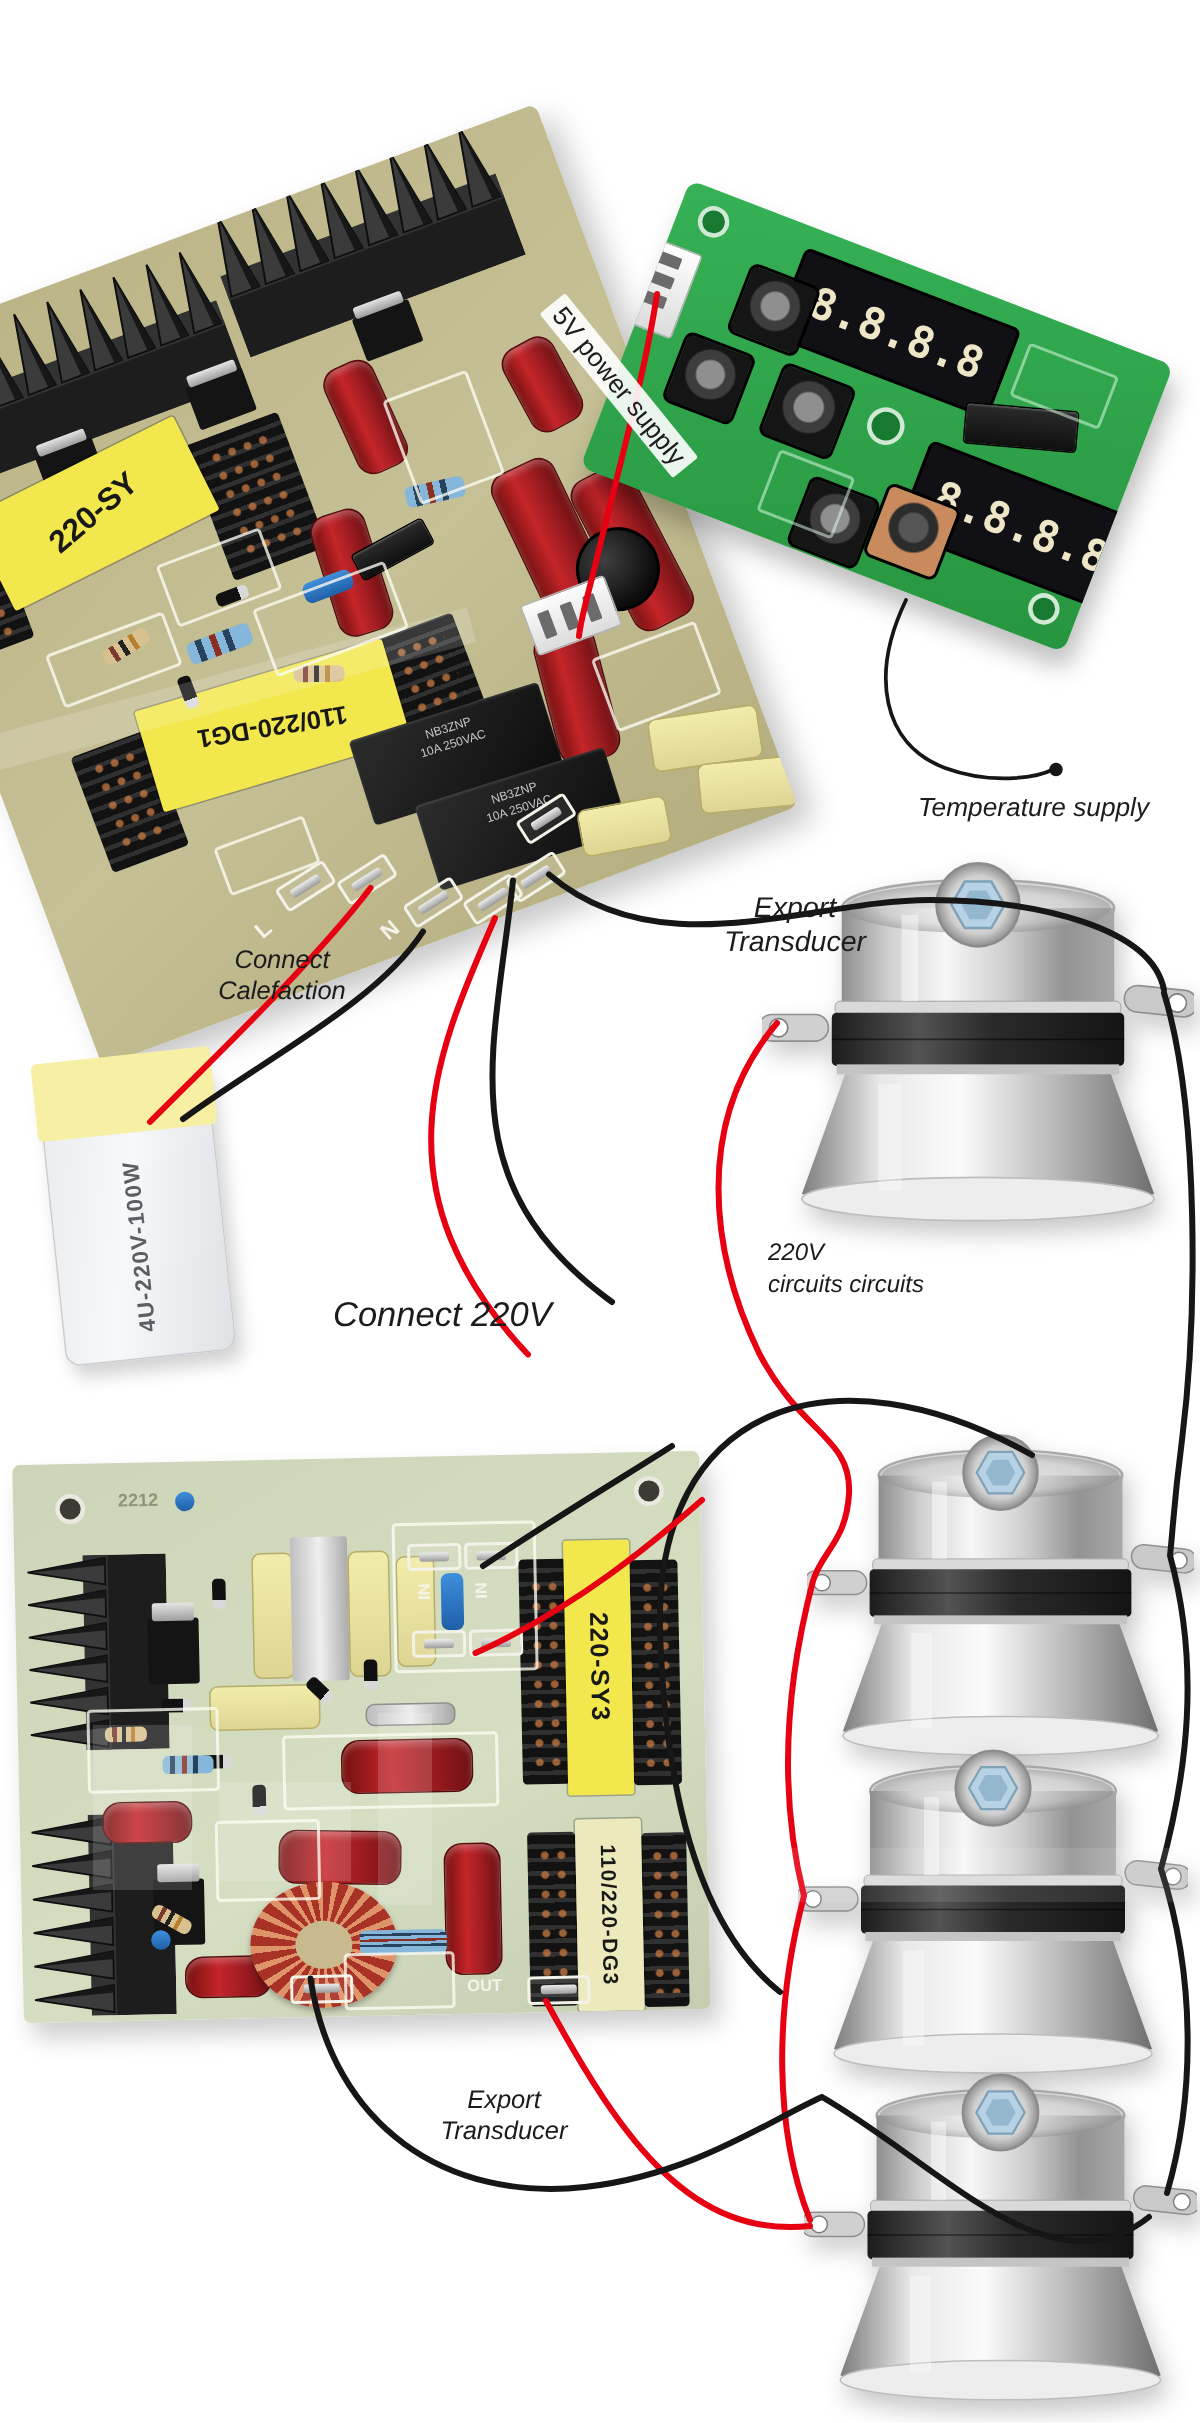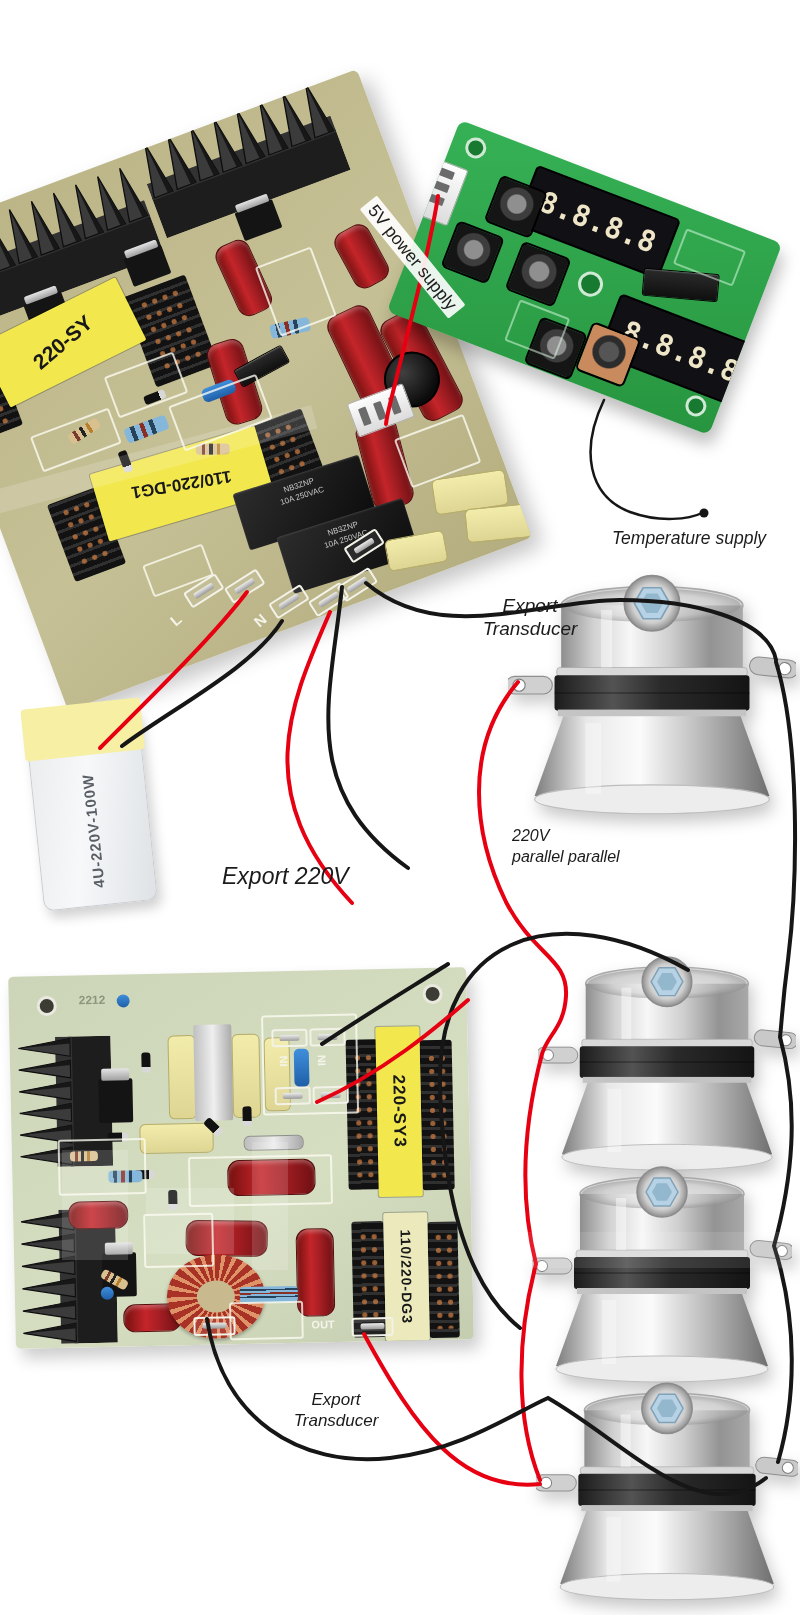--- a/index.html
+++ b/index.html
@@ -475,28 +475,32 @@
 
   <div class="lbl" style="left:612px;top:528px;font-size:17.5px;white-space:nowrap;">
     <span>Temperature supply</span>
   </div>
 
   <div class="lbl" style="left:440px;top:594px;width:180px;font-size:19px;">
     <span>Export</span><br>
     <span>Transducer</span>
   </div>
 
+  <div class="lbl" style="left:108px;top:630px;width:160px;font-size:17px;">
+    <span>Connect</span><br>
+    <span>Calefaction</span>
+  </div>
 
   <div class="lbl" style="left:222px;top:862px;font-size:23px;white-space:nowrap;">
-    <span>Export 220V</span>
+    <span>Connect 220V</span>
   </div>
 
   <div class="lbl" style="left:512px;top:826px;text-align:left;font-size:16px;line-height:1.3;">
     <span>220V</span><br>
-    <span>parallel parallel</span>
+    <span>circuits circuits</span>
   </div>
 
   <div class="lbl" style="left:256px;top:1390px;width:160px;font-size:17px;">
     <span>Export</span><br>
     <span>Transducer</span>
   </div>
 
 </div>
 
 </body></html>

